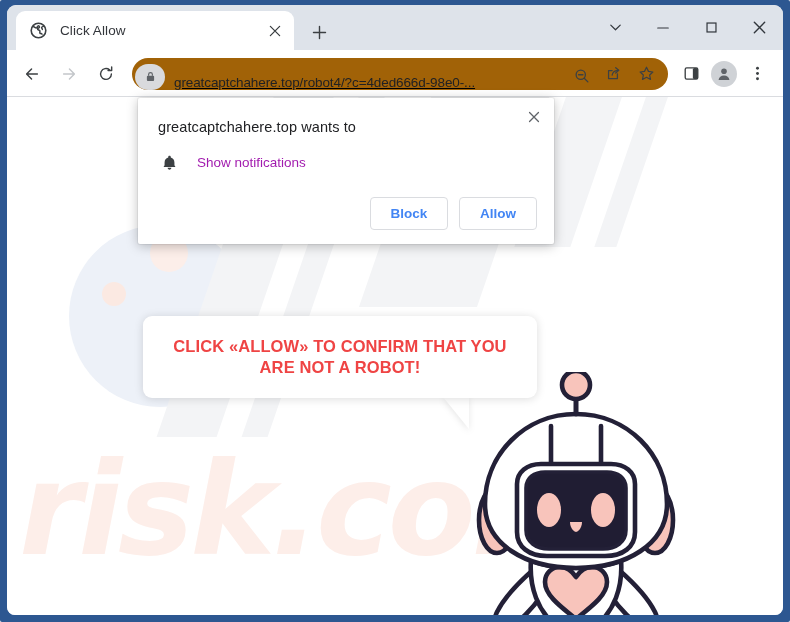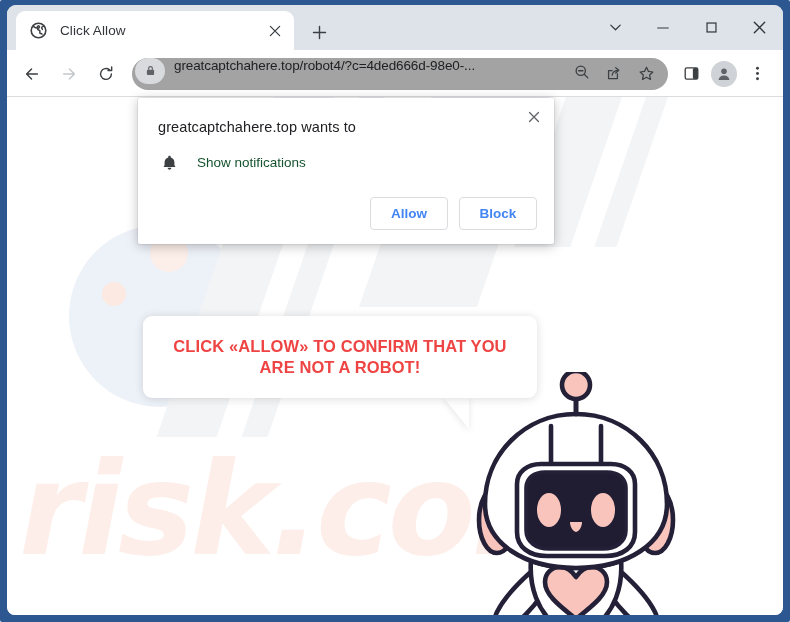--- a/index.html
+++ b/index.html
@@ -96,27 +96,28 @@
   .nav-btn {
     width: 34px; height: 34px;
     margin-right: 3px;
     display: flex; align-items: center; justify-content: center;
     border-radius: 50%;
     flex: 0 0 auto;
   }
   #omnibox {
     flex: 1 1 auto;
     height: 32px;
-    background: #a3a3a3;
+    background: #a16207;
     border-radius: 16px;
     display: flex;
-    align-items: flex-start;
+    align-items: flex-end;
     margin: 0 6px 0 6px;
     padding-right: 6px;
     min-width: 0;
+    text-decoration: underline;
   }
   #site-lock-pill {
     width: 30px; height: 26px;
     margin-left: 3px;
     flex: 0 0 auto;
     background: #d9dadd;
     border-radius: 13px;
     display: flex; align-items: center; justify-content: center;
   }
   #url-text {
@@ -275,21 +276,21 @@
     display: flex;
     align-items: center;
   }
   #bell-icon-wrap {
     width: 22px; height: 22px;
     display: flex; align-items: center; justify-content: center;
     margin-right: 17px;
   }
   #dialog-permission-label {
     font-size: 13.5px;
-    color: #14532d;
+    color: #a21caf;
   }
   #dialog-actions {
     position: absolute;
     right: 17px; bottom: 14px;
     display: flex;
     gap: 11px;
   }
   .dlg-btn {
     min-width: 78px;
     height: 33px;
@@ -514,19 +515,19 @@
             <path d="M10 2.2 C10.9 2.2 11.5 2.8 11.5 3.6 L11.5 4.2 C14.2 4.9 15.8 7.2 15.8 10.2
                      L15.8 13.2 L17 15.2 L3 15.2 L4.2 13.2 L4.2 10.2 C4.2 7.2 5.8 4.9 8.5 4.2
                      L8.5 3.6 C8.5 2.8 9.1 2.2 10 2.2 Z" fill="#3c4043"></path>
             <path d="M7.8 16.2 C7.8 17.5 8.8 18.4 10 18.4 C11.2 18.4 12.2 17.5 12.2 16.2 Z" fill="#3c4043"></path>
           </svg>
         </span>
         <span id="dialog-permission-label">Show notifications</span>
       </div>
 
       <div id="dialog-actions">
+        <div class="dlg-btn">Block</div>
         <div class="dlg-btn">Allow</div>
-        <div class="dlg-btn">Block</div>
       </div>
     </div>
 
   </div>
 </div>
 
 </body></html>

